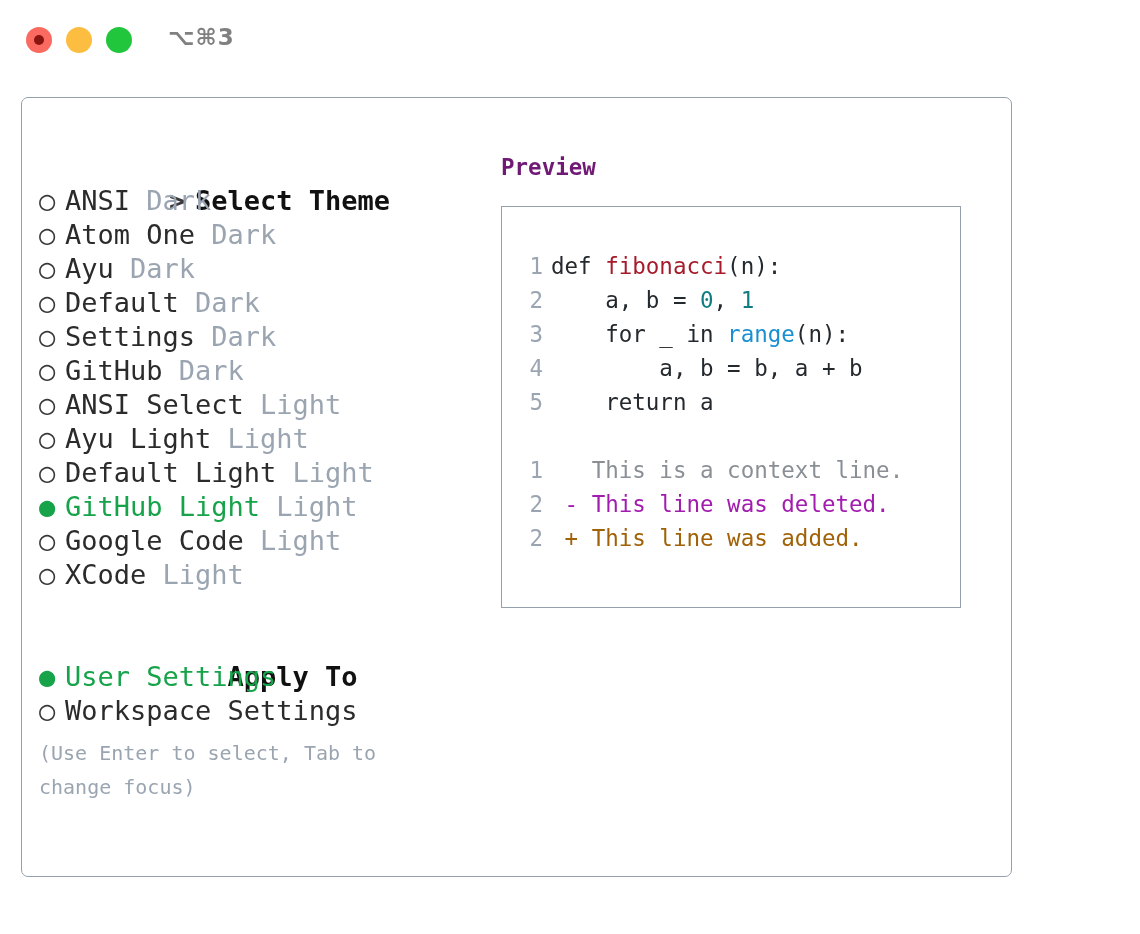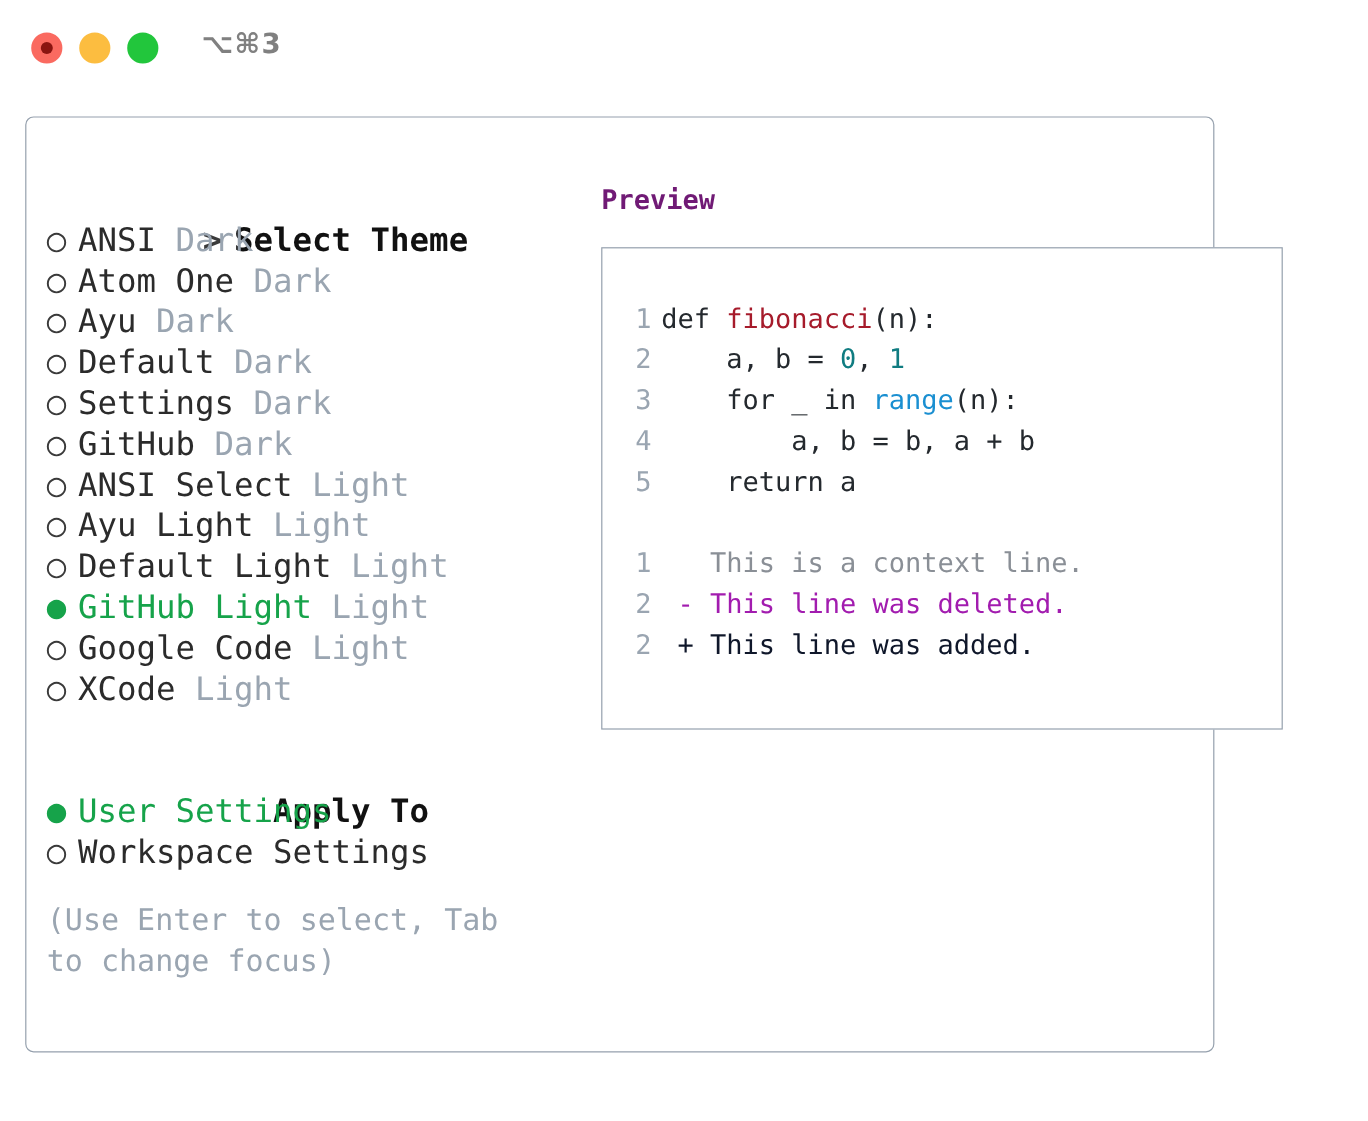--- a/index.html
+++ b/index.html
@@ -98,22 +98,22 @@
     font-weight: 700;
     color: #111111;
   }
   .row.selected .label { color: #16a34a; }
   .row.selected .marker { color: #16a34a; }
   .marker { color: #3a3a3a; }
   .variant {
     color: #9aa5b1;
   }
   .hint {
-    margin-top: 22px;
-    font-size: 25px;
+    margin-top: 8px;
+    font-size: 20px;
     line-height: 34px;
     color: #9aa5b1;
     width: 400px;
   }
   #applyto-block { margin-top: 34px; }
 
   
   #right-col {
     position: absolute;
     left: 479px;
@@ -122,21 +122,21 @@
   }
   #preview-title {
     font-size: 22.5px;
     line-height: 34px;
     font-weight: 700;
     color: #701a75;
     white-space: pre;
   }
   #preview-box {
     margin-top: 22px;
-    width: 568px;
+    width: 460px;
     height: 402px;
     border: 1.6px solid #95a0ad;
     box-sizing: border-box;
     background: #ffffff;
     position: relative;
     text-decoration: underline;
   }
   #code-area {
     position: absolute;
     left: 15px;
@@ -159,21 +159,21 @@
   .kw      { color: #24292e; }
   .fn      { color: #a61b2b; }
   .num     { color: #107c81; }
   .builtin { color: #1a8fd1; }
   .plain   { color: #24292e; }
 
   .diff-gap { height: 34px; }
   .diff-line { font-size: 22.5px; line-height: 34px; white-space: pre; }
   .diff-context { color: #8a8f96; }
   .diff-del     { color: #a21caf; }
-  .diff-add     { color: #0f172a; }
+  .diff-add     { color: #a16207; }
 </style>
 </head>
 <body>
 
 <div id="window">
 
   <div id="titlebar">
     <div class="traffic-light" id="tl-close"></div>
     <div class="traffic-light" id="tl-min"></div>
     <div class="traffic-light" id="tl-max"></div>

